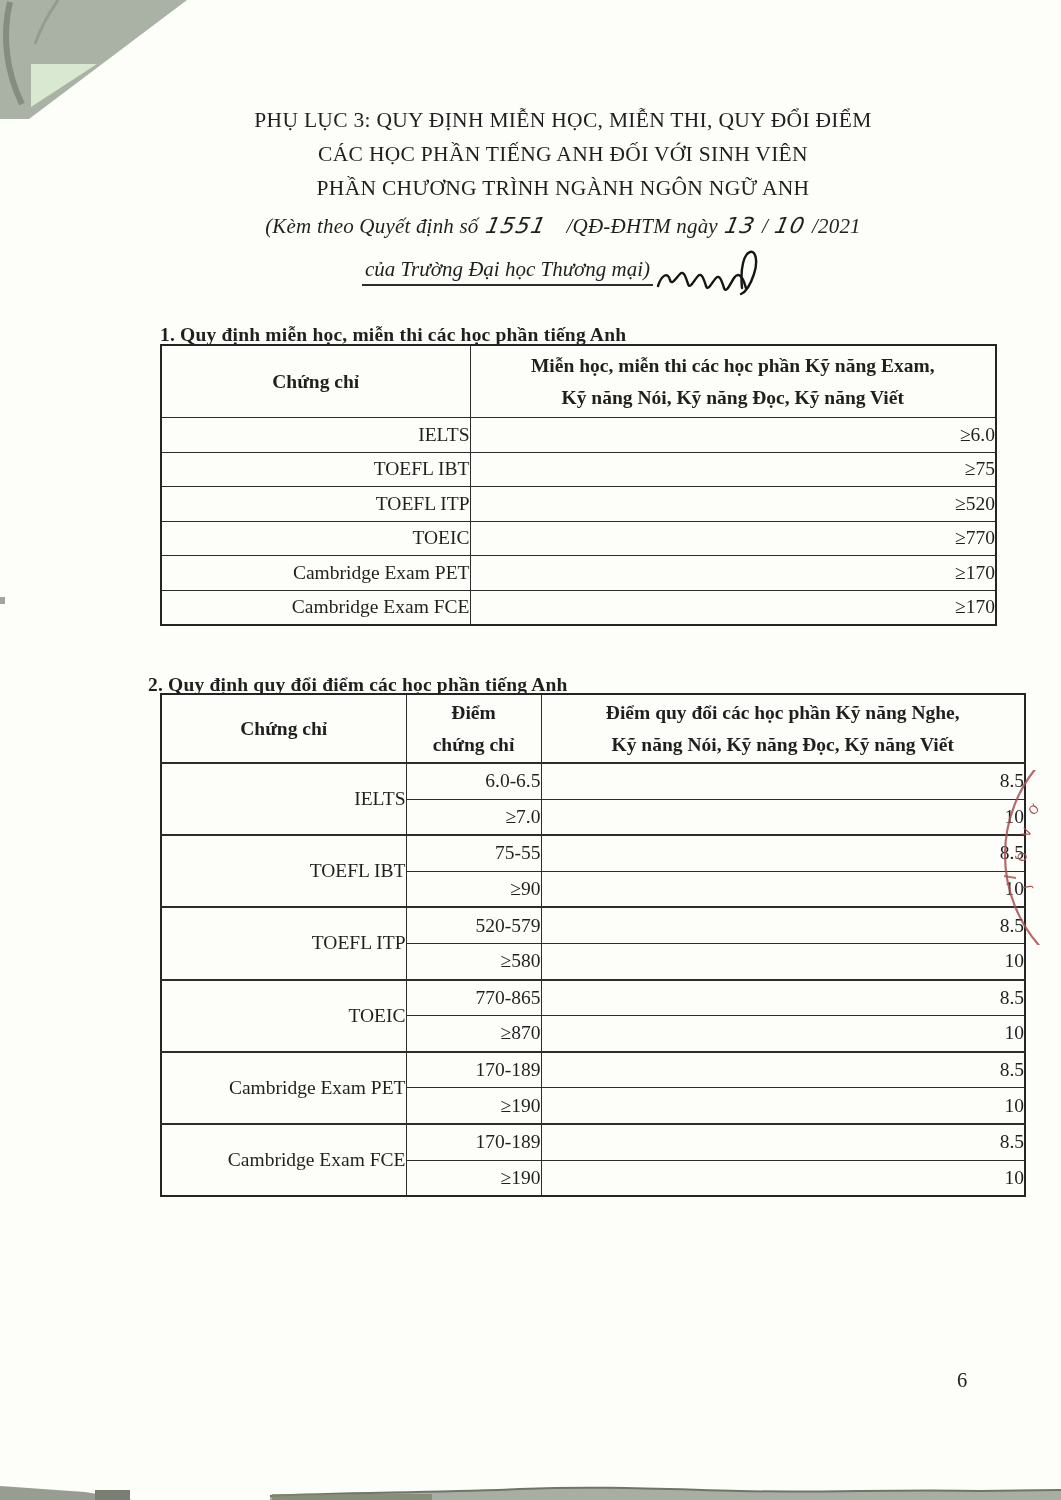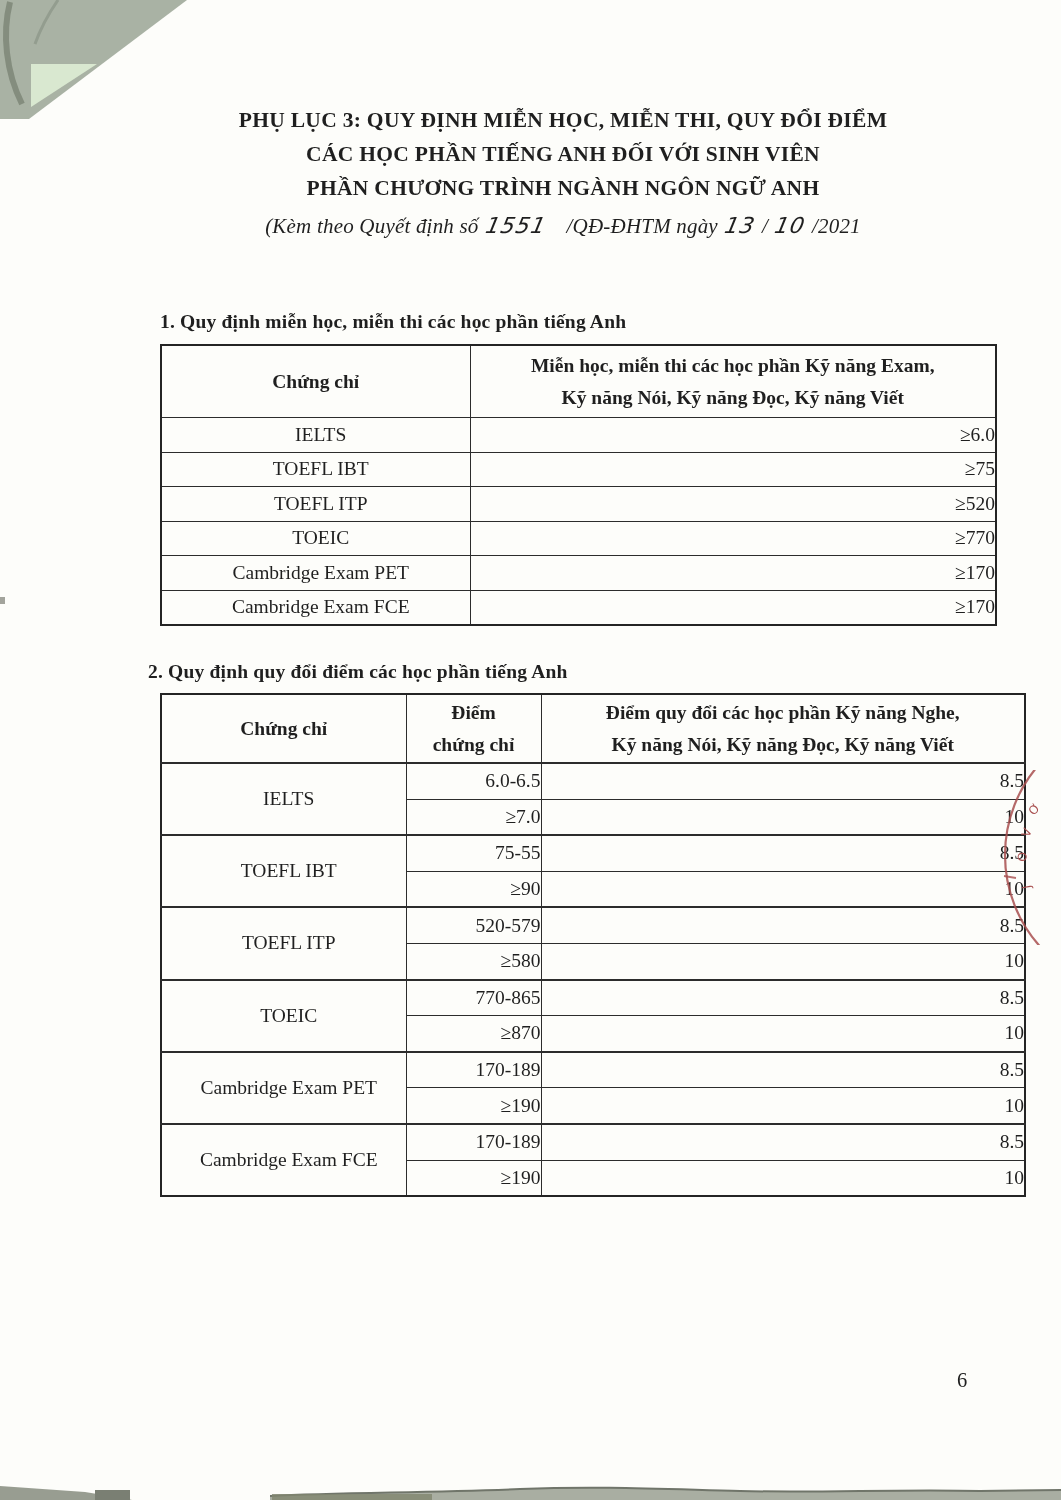--- a/index.html
+++ b/index.html
@@ -3,45 +3,45 @@
 <meta charset="utf-8">
 <style>
   html,body { margin:0; padding:0; background:#e8e8e8; }
   .page {
     position:relative; width:1061px; height:1500px; margin:0 auto;
     background:#fdfdfa; overflow:hidden;
     font-family:"Liberation Serif","DejaVu Serif",serif; color:#1f1f1f;
   }
   
   .title-block { position:absolute; left:110px; right:45px; top:103px; text-align:center; }
-  .title-line { font-weight:bold; font-size:21.5px; line-height:34px; letter-spacing:0.3px; }
+  .title-line { font-weight:normal; font-size:21.5px; line-height:34px; letter-spacing:0.3px; }
   .subtitle { font-style:italic; font-size:21px; margin-top:8px; letter-spacing:0.2px; }
   .subtitle .gap { display:inline-block; width:14px; }
   .hand {
     font-family:"DejaVu Sans",sans-serif; font-style:italic; font-size:22px;
     display:inline-block; transform:skewX(-12deg); margin:0 7px; letter-spacing:1px;
   }
   .subtitle2 { font-style:italic; font-size:21px; margin-top:7px; white-space:nowrap; }
   .underlined { border-bottom:2px solid #2e2e2e; padding:0 3px 3px; }
   .sig-svg { vertical-align:-26px; margin-left:1px; }
   
-  .sec-heading { position:absolute; font-weight:bold; font-size:19.5px; letter-spacing:0.2px; }
+  .sec-heading { position:absolute; font-weight:bold; font-size:19.5px; letter-spacing:0.2px;margin-top:13px; }
   #sec1-heading { left:160px; top:311px; }
   #sec2-heading { left:148px; top:661px; }
   
   table { border-collapse:collapse; position:absolute; table-layout:fixed; }
   td { border:1.6px solid #2c2c2c; font-size:19.5px; padding:0; background:transparent; }
   .tbl1 { left:160px; top:344px; width:837px; border:2.4px solid #242424; }
   .tbl2 { left:160px; top:693px; width:866px; border:2.4px solid #242424; }
   .hdr td { font-weight:bold; text-align:center; vertical-align:middle; line-height:32px; }
   .tbl1 .hdr td { height:71px; }
   .tbl2 .hdr td { height:67px; }
   .tbl1 .body-row td { height:33.5px; }
   .tbl2 .body-row td { height:34.6px; }
-  .cert-cell { padding-left:10px; text-align:center; vertical-align:middle; }
+  .cert-cell { padding-left:10px; text-align:right; vertical-align:middle; }
   .score-cell { text-align:right; vertical-align:middle; }
   .grp td { border-top-width:2.2px; }
   
   .corner-svg { position:absolute; left:0; top:0; }
   .stamp-svg { position:absolute; left:990px; top:770px; }
   .stamp-letter { font-family:"DejaVu Sans",sans-serif; font-size:12px; }
   .bottom-svg { position:absolute; left:0; top:1478px; }
   .edge-tick { position:absolute; left:0; top:597px; width:5px; height:7px; background:#a3a49c; }
   .page-num { position:absolute; left:957px; top:1369px; font-size:20.5px; }
 </style>
@@ -56,20 +56,26 @@
     <path d="M58,0 C47,16 40,30 35,44" stroke="#7d877a" stroke-width="3" fill="none" opacity="0.5"></path>
     <polygon points="31,64 97,64 31,107" fill="#d9e8d0"></polygon>
   </svg>
 
   <div class="title-block">
     <div class="title-line">PHỤ LỤC 3: QUY ĐỊNH MIỄN HỌC, MIỄN THI, QUY ĐỔI ĐIỂM</div>
     <div class="title-line">CÁC HỌC PHẦN TIẾNG ANH ĐỐI VỚI SINH VIÊN</div>
     <div class="title-line">PHẦN CHƯƠNG TRÌNH NGÀNH NGÔN NGỮ ANH</div>
     <div class="subtitle">
       <span>(Kèm theo Quyết định số</span><span class="hand">1551</span><span class="gap"></span><span>/QĐ-ĐHTM ngày</span><span class="hand">13</span><span>/</span><span class="hand">10</span><span>/</span><span>2021</span>
+    </div>
+    <div class="subtitle2">
+      <span class="underlined">của Trường Đại học Thương mại)</span><svg class="sig-svg" width="110" height="56" viewBox="0 0 110 56">
+        <path d="M4,40 C8,28 14,26 16,34 C18,40 22,32 26,28 C30,24 32,32 34,38 C36,44 40,34 44,30 C48,26 50,34 52,40 C54,46 58,36 62,32 C66,28 68,36 70,42 C72,48 76,38 80,32 C84,26 88,30 90,36 L92,42" stroke="#151515" stroke-width="2.4" fill="none" stroke-linecap="round"></path>
+        <path d="M88,42 C86,22 90,8 96,6 C102,4 104,16 100,28 C96,40 92,46 87,48" stroke="#151515" stroke-width="2.4" fill="none" stroke-linecap="round"></path>
+      </svg>
     </div>
   </div>
 
   <div class="sec-heading" id="sec1-heading">1. Quy định miễn học, miễn thi các học phần tiếng Anh</div>
 
   <table class="tbl1">
     <colgroup>
         <col style="width:309px">
         <col>
       </colgroup>

